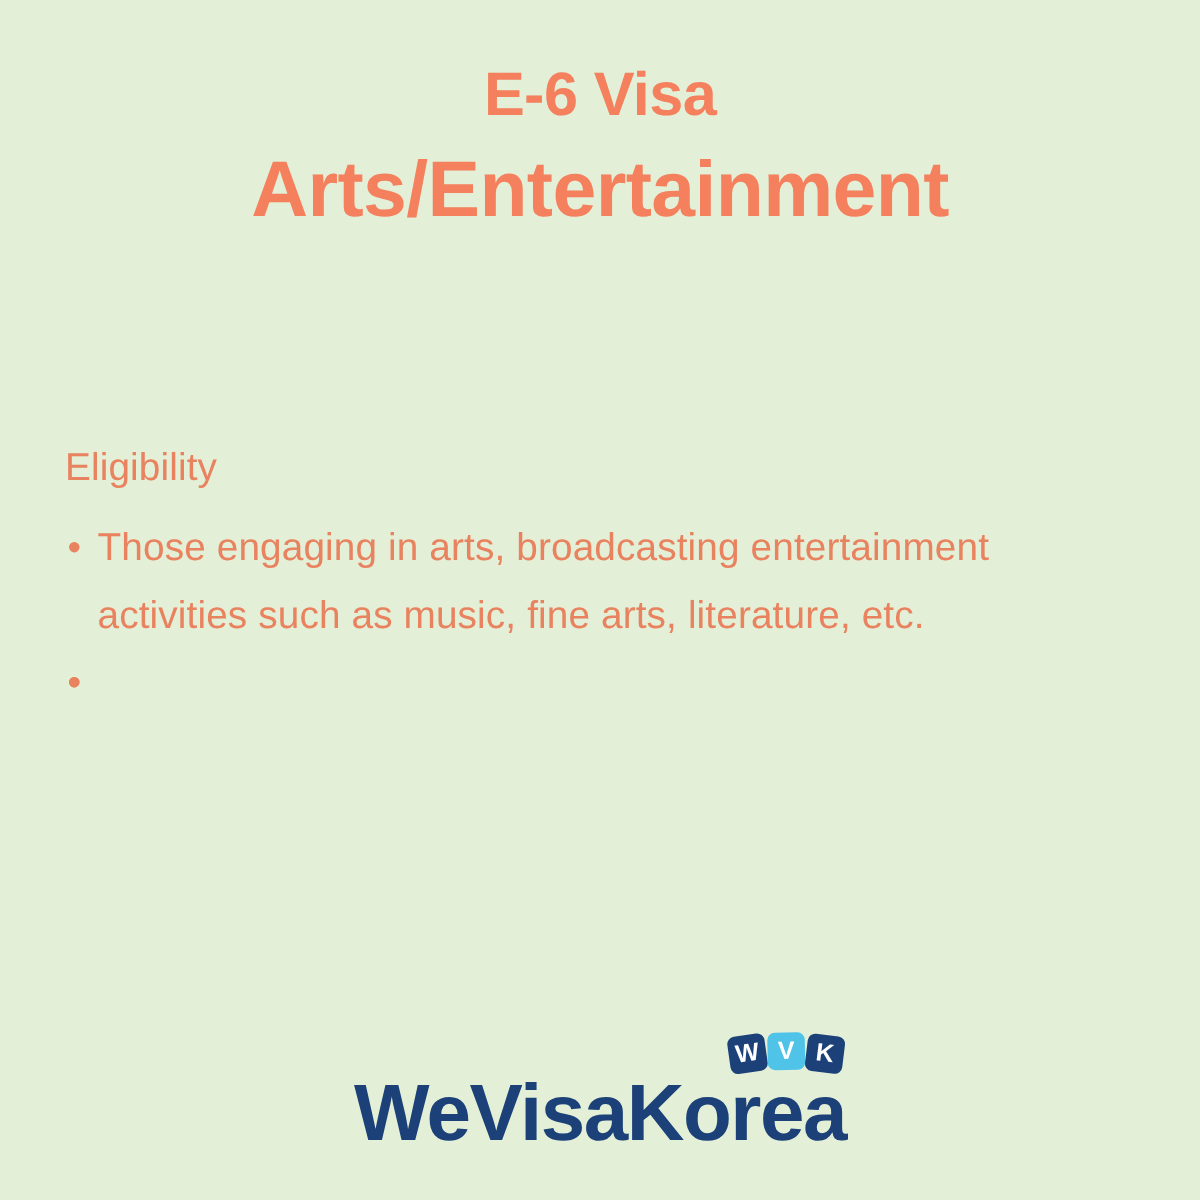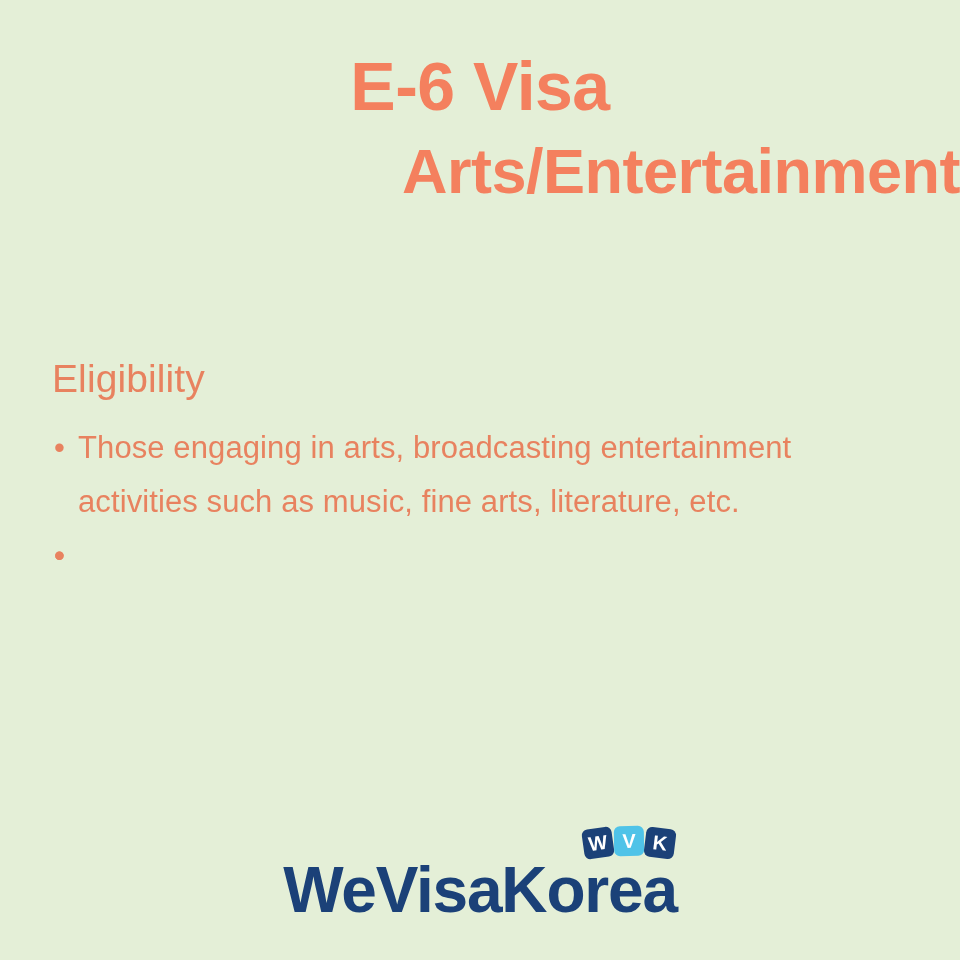--- a/index.html
+++ b/index.html
@@ -33,38 +33,37 @@
   }
   .title-line {
     display: block;
     color: #f4805e;
     font-family: "Liberation Sans", sans-serif;
     font-weight: 700;
     letter-spacing: -0.5px;
     line-height: 1.0;
   }
   .title-line-1 {
-    font-size: 68px;
+    font-size: 49px;
     margin-bottom: 20px;
   }
   .title-line-2 {
     font-size: 63px;
-    text-align: right;
   }
 
   
   .body-block {
     position: absolute;
     left: 52px;
     top: 355px;
     width: 860px;
   }
   .eligibility-heading {
     color: #e8825f;
-    font-size: 39px;
+    font-size: 31px;
     font-weight: 400;
     line-height: 1.25;
     margin: 0 0 17px 0;
     letter-spacing: 0.1px;
   }
   .bullet-list {
     list-style: none;
     margin: 0;
     padding: 0;
   }

